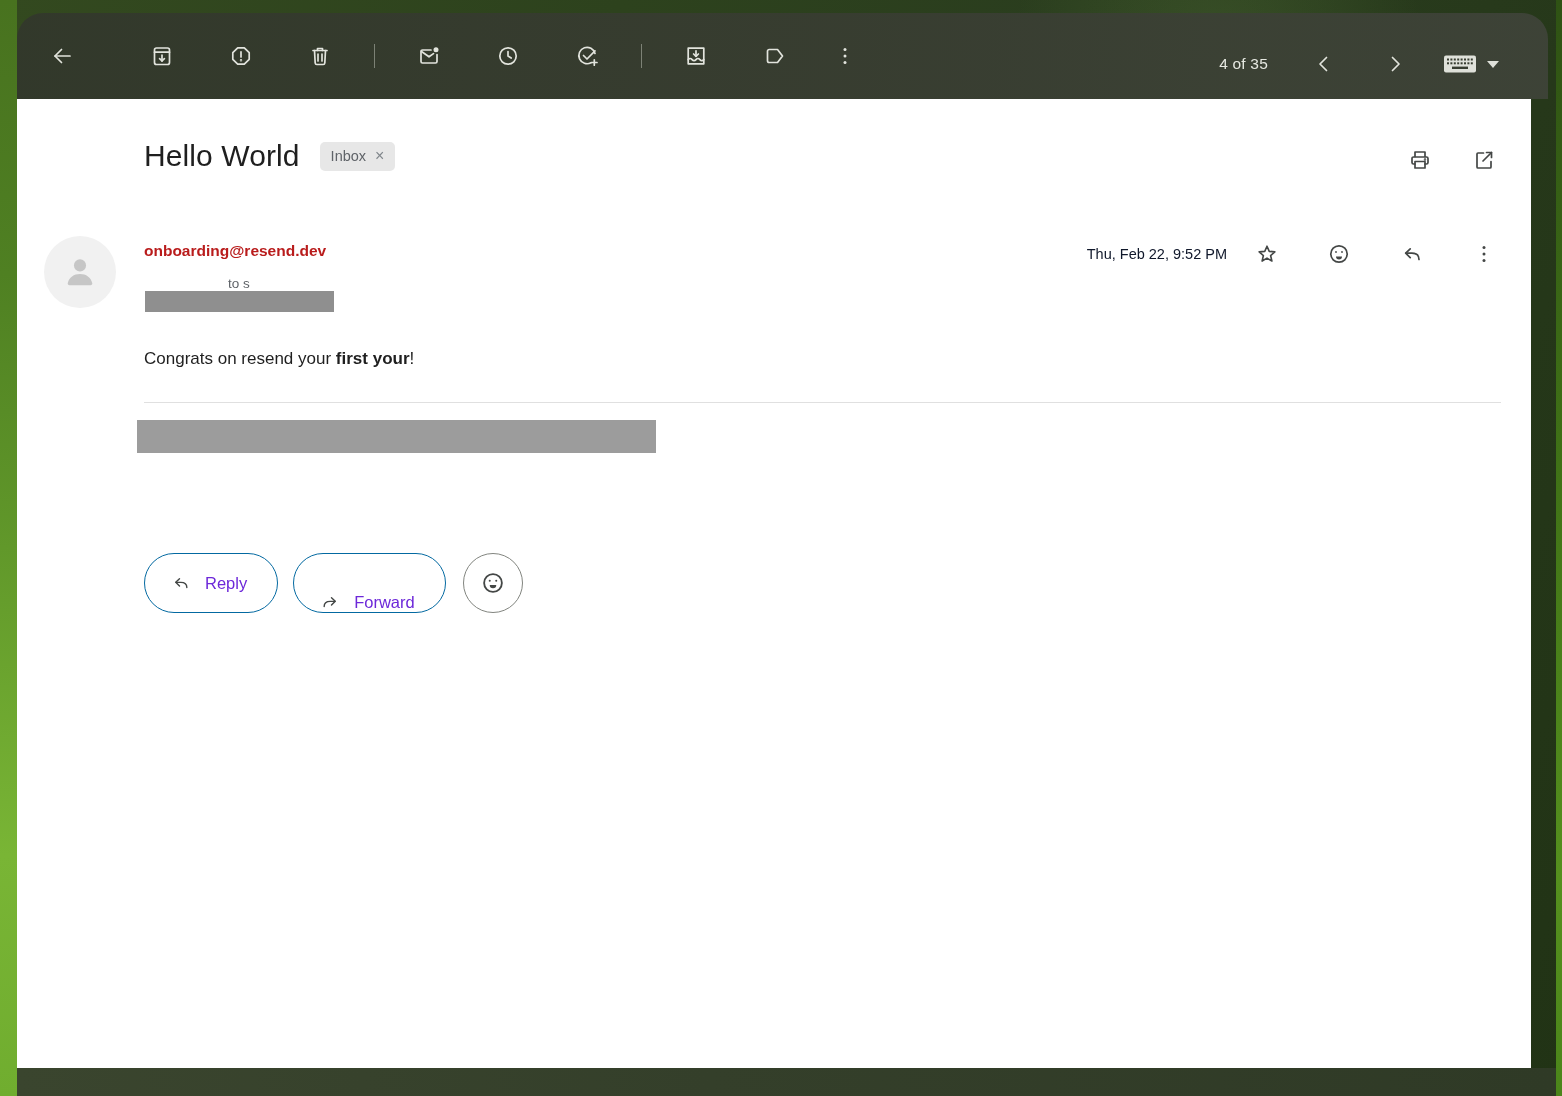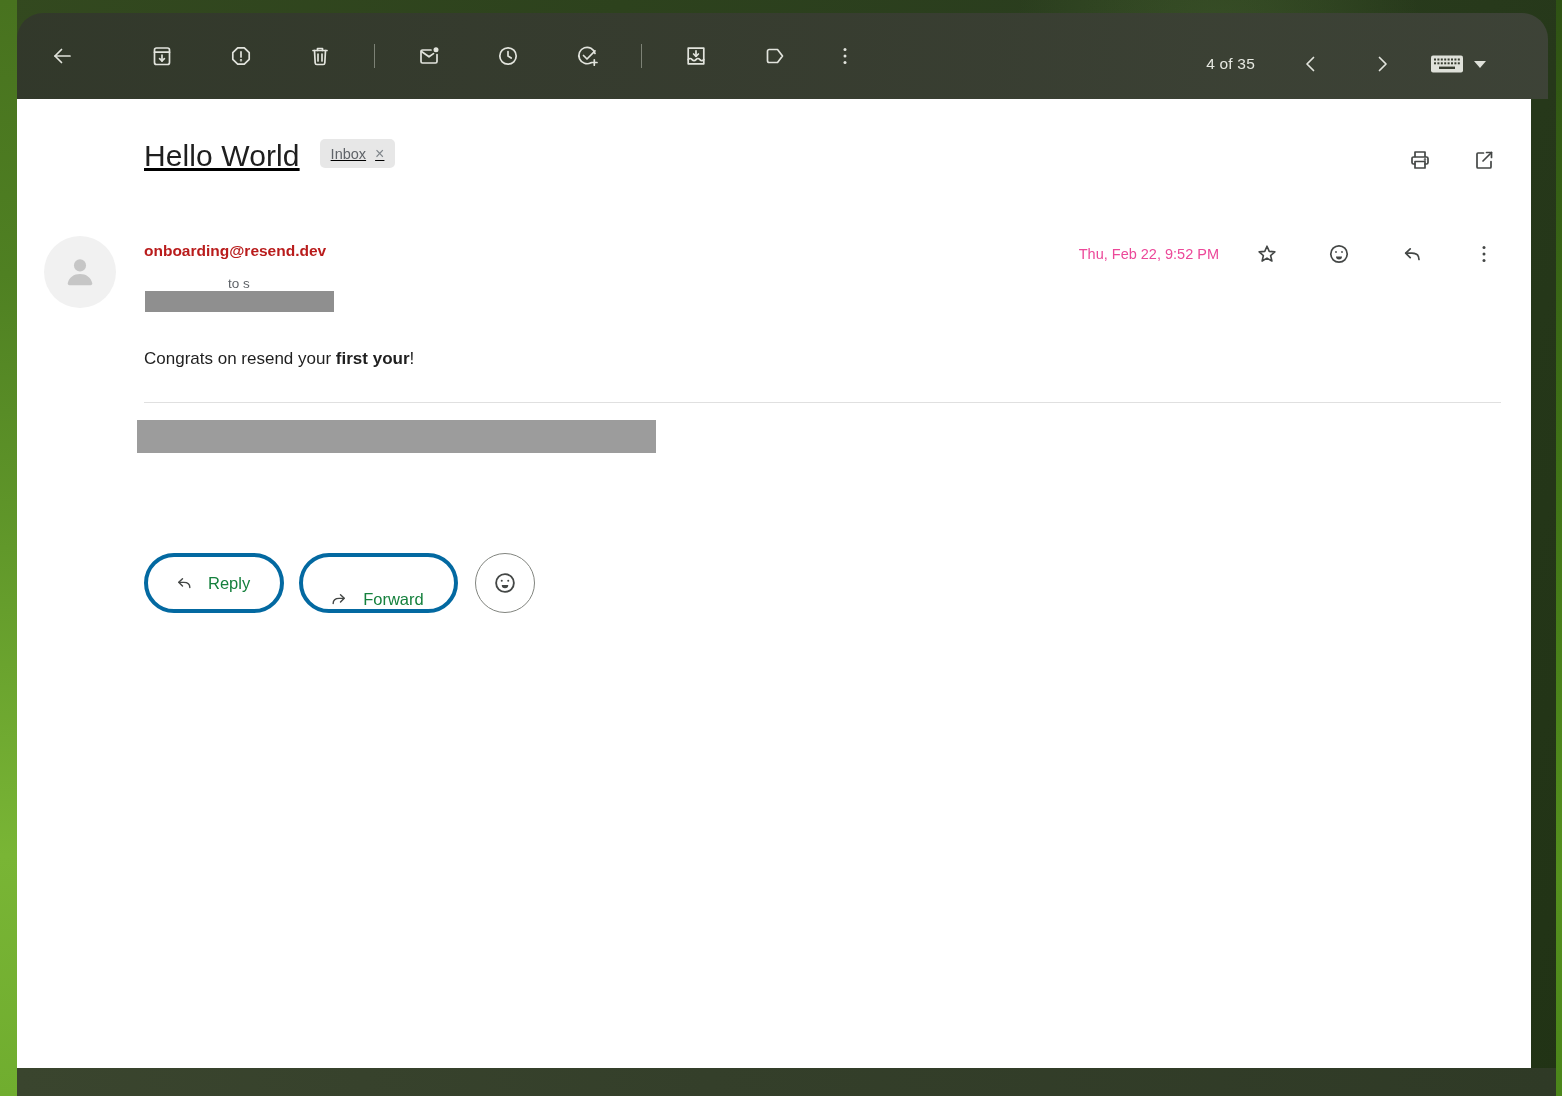--- a/index.html
+++ b/index.html
@@ -55,30 +55,30 @@
   .t-divider { width: 1px; height: 24px; background: rgba(225,228,218,0.42); flex: 0 0 auto; }
 
   .tb-back    { margin-left: 21px; }
   .tb-archive { margin-left: 52px; }
   .tb-gap31   { margin-left: 31px; }
   .tb-gap30   { margin-left: 30px; }
   .tb-gap22   { margin-left: 22px; }
 
   .toolbar-right {
     position: absolute; right: 0; top: 0; height: 102px;
-    display: flex; align-items: center; padding-right: 54px;
+    display: flex; align-items: center; padding-right: 41px;
   }
   .pagination { color: #e8eaе3; color: #e6e8e1; font-size: 15.5px; letter-spacing: 0.2px; }
   .nav-gap-a { margin-left: 32px; }
   .nav-gap-b { margin-left: 23px; }
   .kbd-btn { width: 72px; margin-left: 16px; display: flex; align-items: center; justify-content: center; gap: 9px;
              border: none; background: transparent; cursor: pointer; height: 48px; }
 
   
-  .subject-row { position: absolute; left: 127px; top: 40px; display: flex; align-items: flex-start; gap: 20px; text-decoration: underline; }
+  .subject-row { position: absolute; left: 127px; top: 40px; display: flex; align-items: center; gap: 20px; }
   .subject { font-size: 30px; font-weight: 400; color: #1f1f1f; letter-spacing: 0.1px; }
   .chip {
     display: inline-flex; align-items: center; gap: 9px; height: 29px; padding: 0 11px;
     background: #e7e7e7; border-radius: 5px; cursor: pointer;
   }
   .chip-label { font-size: 14.5px; color: #5f6368; }
   .chip-x { font-size: 16px; color: #80868b; cursor: pointer; line-height: 1; }
 
   .header-tools { position: absolute; right: 23px; top: 37px; display: flex; gap: 16px; }
   .ibtn {
@@ -90,35 +90,35 @@
   
   .avatar {
     position: absolute; left: 27px; top: 137px; width: 72px; height: 72px;
     border-radius: 50%; background: #f1f1f1; display: flex; align-items: center; justify-content: center;
   }
   .sender-name { position: absolute; left: 127px; top: 143px; font-size: 15.5px; font-weight: 700; color: #b91c1c; }
   .to-row { position: absolute; left: 127px; top: 177px; font-size: 13.5px; color: #5f6368; display: flex; align-items: center; flex-direction: column; }
   .redact-sm { display: inline-block; width: 189px; height: 21px; background: #8f8f8f; margin-left: 1px; }
 
   .meta-row { position: absolute; right: 23px; top: 131px; display: flex; align-items: center; }
-  .date-text { font-size: 14.5px; color: #ec4899; margin-right: 24px; white-space: nowrap; }
+  .date-text { font-size: 14.5px; color: #0f172a; margin-right: 16px; white-space: nowrap; }
   .mgap24 { margin-left: 24px; } .mgap25 { margin-left: 25px; }
 
   
   .body-line { position: absolute; left: 127px; top: 250px; font-size: 17px; color: #1f1f1f; }
   .body-line b { font-weight: 700; }
   .rule { position: absolute; left: 127px; top: 303px; width: 1357px; height: 1px; background: #e0e0e0; }
   .redact-lg { position: absolute; left: 120px; top: 321px; width: 519px; height: 33px; background: #9c9c9c; }
 
   
   .actions { position: absolute; left: 127px; top: 454px; display: flex; align-items: center; }
   .pill {
-    height: 60px; border: 4px solid #0369a1; border-radius: 30px; background: #fff;
+    height: 60px; border: 1px solid #0369a1; border-radius: 30px; background: #fff;
     display: flex; align-items: center; gap: 14px; padding: 0 30px 0 26px;
-    font-family: "Liberation Sans", sans-serif; font-size: 16.5px; font-weight: 500; color: #15803d; cursor: pointer;
+    font-family: "Liberation Sans", sans-serif; font-size: 16.5px; font-weight: 500; color: #6d28d9; cursor: pointer;
   }
   .pill + .pill { margin-left: 15px; align-items: flex-end; }
   .emoji-btn {
     width: 60px; height: 60px; margin-left: 17px; border: 1px solid #82857f; border-radius: 50%;
     background: #fff; display: flex; align-items: center; justify-content: center; cursor: pointer;
   }
 </style>
 </head>
 <body>
 

